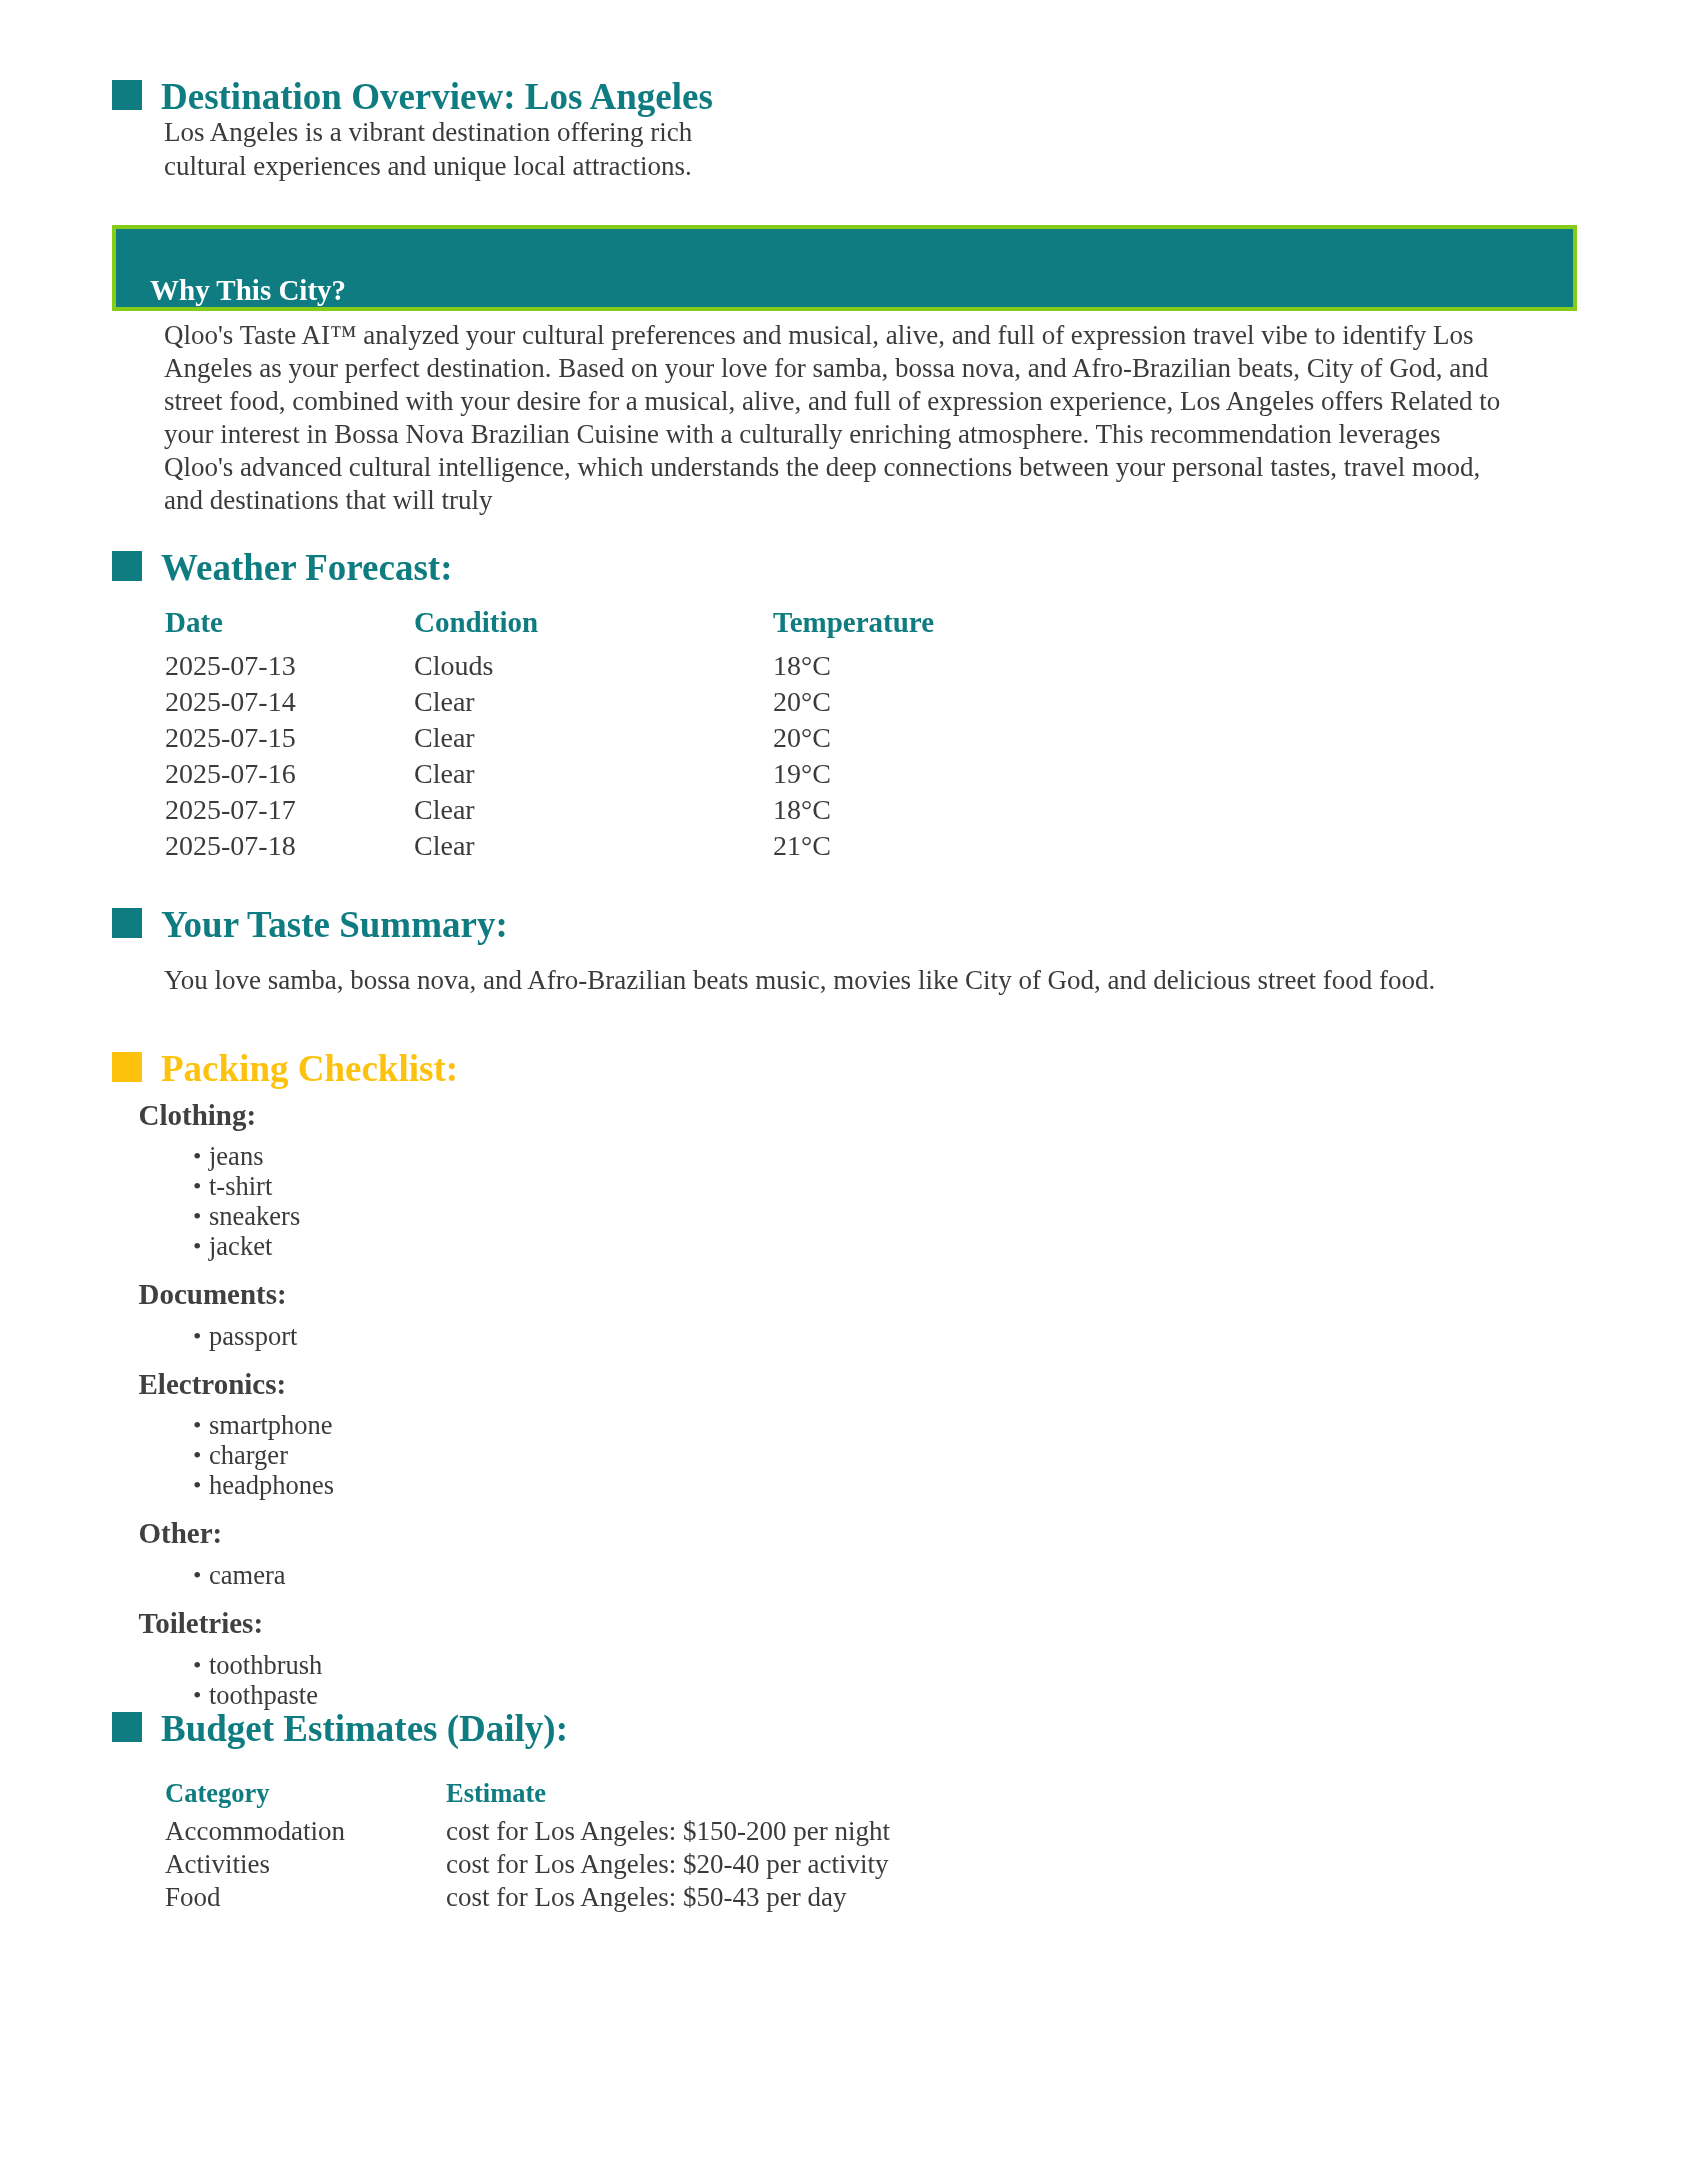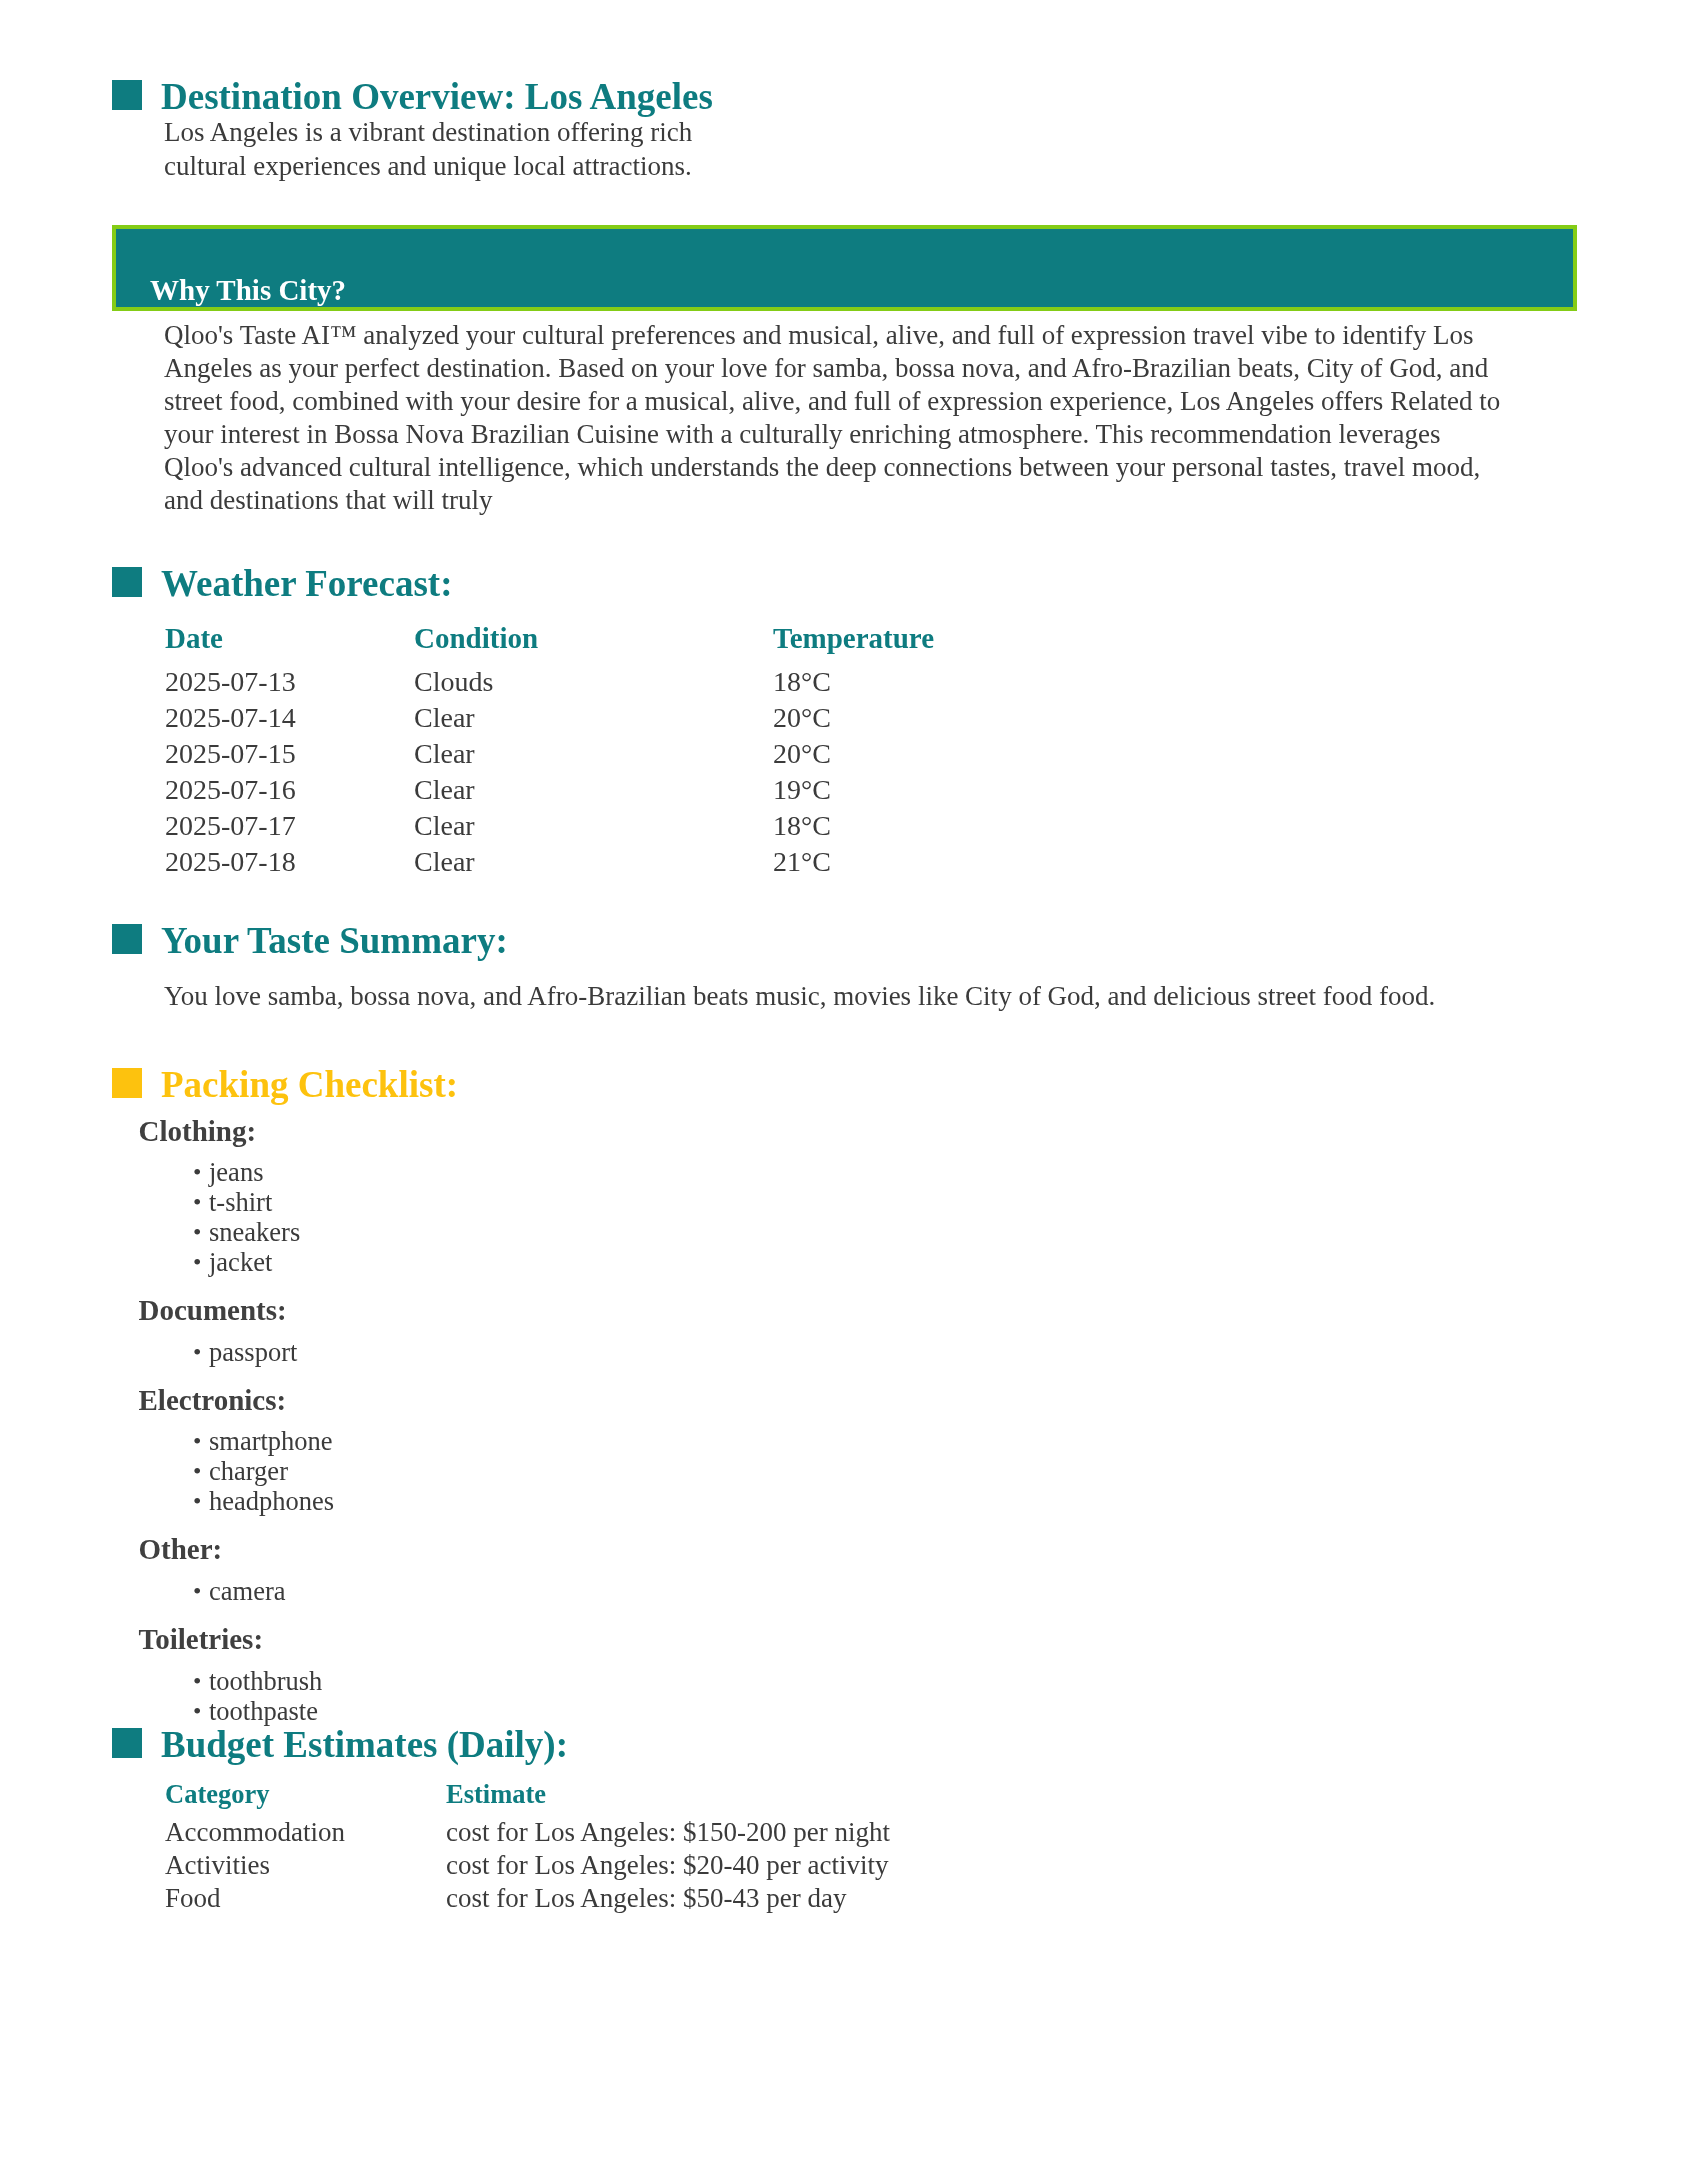--- a/index.html
+++ b/index.html
@@ -71,25 +71,25 @@
     vertical-align:top;
   }
   td{
     color:#3b3b3b;
     padding:0;
     vertical-align:top;
   }
   .weather-table{margin-top:21px;}
   .weather-table th{font-size:29px;line-height:30px;}
   .weather-table td{font-size:28px;line-height:36px;}
-  .budget-table{margin-top:17px;}
+  .budget-table{margin-top:32px;}
   .budget-table th{font-size:26.5px;line-height:28px;padding-bottom:8px;}
   .budget-table td{font-size:27px;line-height:33px;}
   
-  .mt-weather{margin-top:48px;}
+  .mt-weather{margin-top:32px;}
   .mt-taste{margin-top:42px;}
   .mt-packing{margin-top:53px;}
   .mt-budget{}
   
   .h-sub{
     margin:0 0 0 26.5px;
     font-size:29px;
     line-height:32px;
     font-weight:bold;
     color:#404040;

